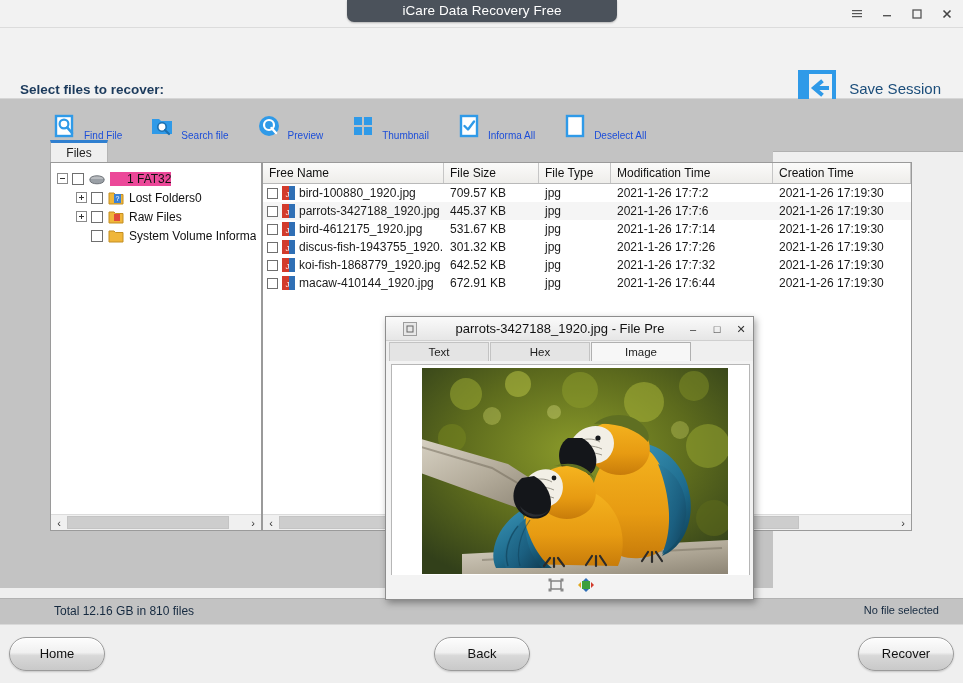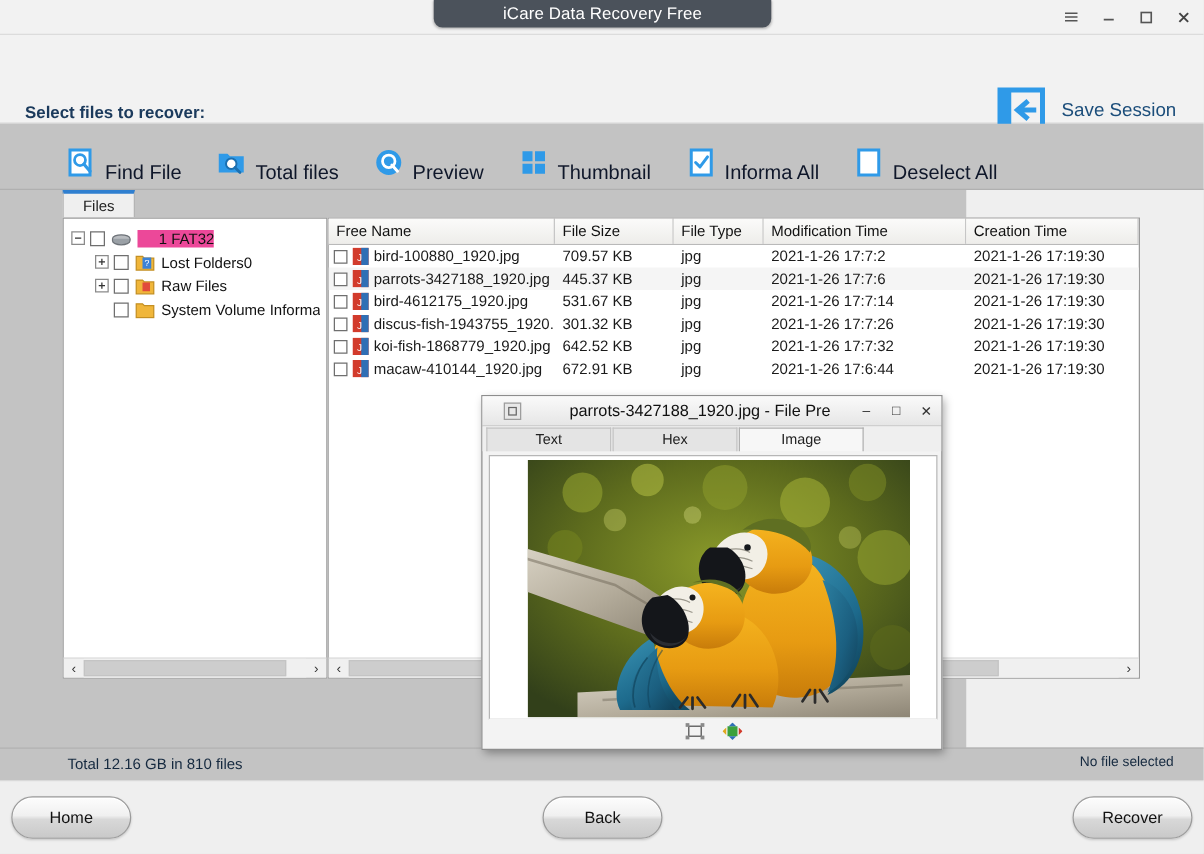--- a/index.html
+++ b/index.html
@@ -49,25 +49,25 @@
 
   
   .toolband {
     position: absolute; top: 99px; left: 0; width: 963px; height: 53px;
     background: #c3c3c3;
     border-bottom: 1px solid #b0b0b0;
   }
   .tools { position: absolute; left: 50px; top: 10px; display: flex; align-items: center; gap: 22px; }
   .tool { display: flex; align-items: center; gap: 7px; cursor: default; padding: 2px 3px; }
   .tool-ico { width: 24px; height: 24px; flex: none; }
-  .tool-lbl { font-size: 16px; color: #0f172a; white-space: nowrap; margin-top: 19px; }
+  .tool-lbl { font-size: 10px; color: #1d4ed8; white-space: nowrap; margin-top: 19px; }
 
   
   .content {
-    position: absolute; top: 152px; left: 0; width: 773px; height: 448px;
+    position: absolute; top: 140px; left: 0; width: 773px; height: 448px;
     background: #c3c3c3;
   }
 
   
   .tabstrip { position: absolute; left: 50px; top: 0px; }
   .files-tab {
     width: 58px; height: 22px; background: #efefef;
     border-top: 3px solid #2f7fd0; border-left: 1px solid #b4b4b4; border-right: 1px solid #b4b4b4;
     font-size: 12px; text-align: center; line-height: 20px; color: #222;
   }
@@ -249,21 +249,21 @@
       </div>
 
       <div class="tool">
         <span class="tool-ico">
           <svg width="24" height="24" viewBox="0 0 24 24">
             <path d="M2 5 h7 l2 2 h11 v13 H2 Z" fill="#2f9ae8"></path>
             <circle cx="12" cy="13" r="4.2" fill="#fff" stroke="#1b6fb0" stroke-width="1.6"></circle>
             <path d="M15 16 L19 20" stroke="#1b6fb0" stroke-width="2.2" stroke-linecap="round"></path>
           </svg>
         </span>
-        <span class="tool-lbl">Total files</span>
+        <span class="tool-lbl">Search file</span>
       </div>
 
       <div class="tool">
         <span class="tool-ico">
           <svg width="24" height="24" viewBox="0 0 24 24">
             <circle cx="12" cy="12" r="10" fill="#2f9ae8"></circle>
             <circle cx="12" cy="11" r="5" fill="none" stroke="#fff" stroke-width="2.2"></circle>
             <path d="M14.5 14 L19 19" stroke="#fff" stroke-width="2.4" stroke-linecap="round"></path>
           </svg>
         </span>

